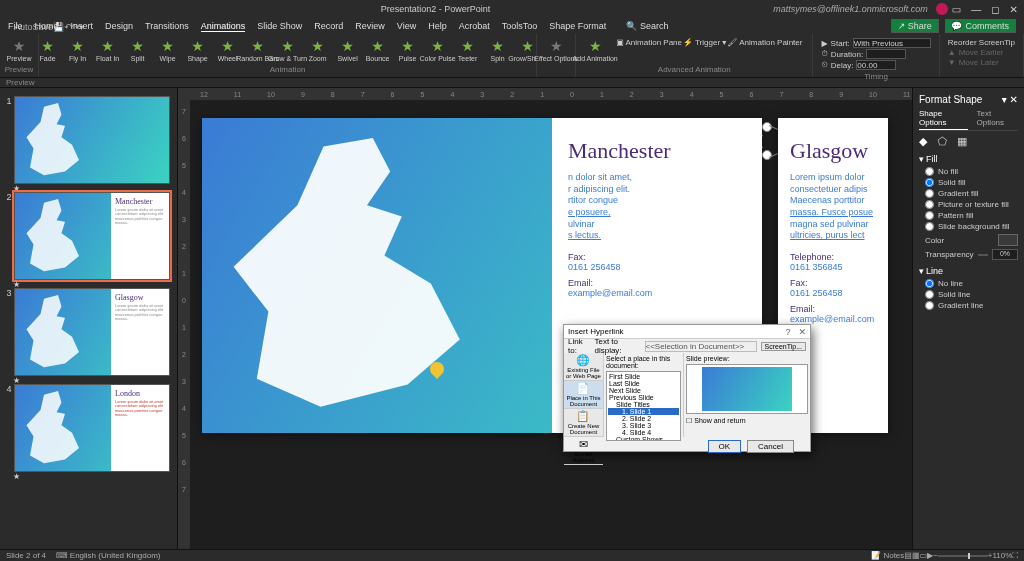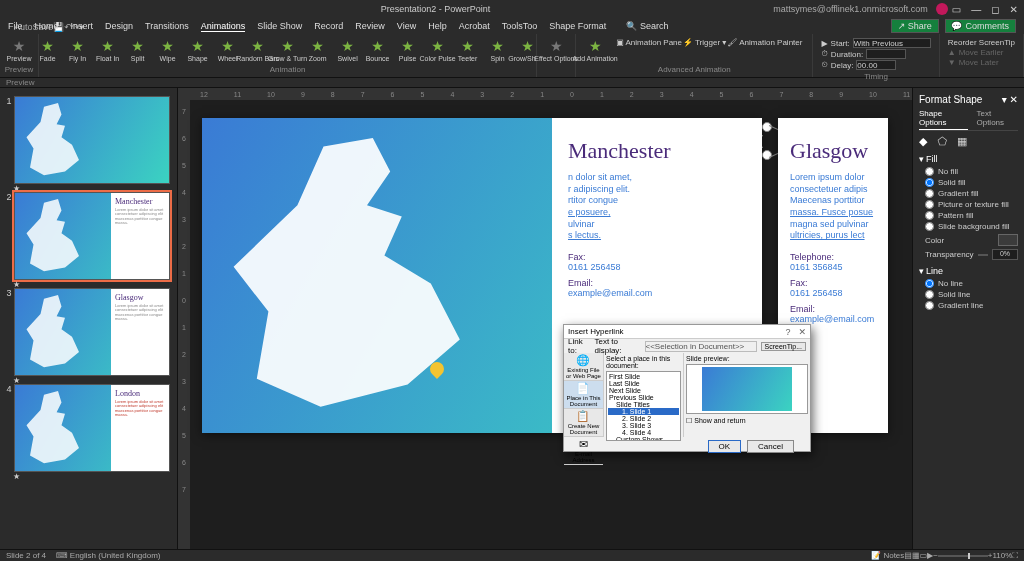--- a/index.html
+++ b/index.html
@@ -3,21 +3,21 @@
 <meta charset="utf-8">
 <style>
 * { box-sizing: border-box; margin: 0; padding: 0; font-family: "Segoe UI", Arial, sans-serif; }
 body { background: #1e1e1e; color: #ccc; font-size: 10px; overflow: hidden; width: 1024px; height: 561px; position: relative; }
 
 
 .title-bar { height: 18px; background: #2b2b2b; display: flex; align-items: center; font-size: 9px; }
 .title-bar .qat { display: flex; gap: 0; padding: 0 14px; align-items: center; margin-top: 36px; }
 .title-bar .qat span { color: #aaa; font-size: 9px; }
 .title-bar .title { flex: 1; text-align: center; color: #ccc; }
-.title-bar .user { color: #aaa; margin-right: 8px; font-size: 9px; }
+.title-bar .user { color: #aaa; margin-right: 8px; font-size: 9px; font-style: italic; }
 .title-bar .avatar { width: 12px; height: 12px; border-radius: 50%; background: #c2185b; margin-right: 4px; display:inline-block; }
 .title-bar .win-btns { display: flex; gap: 10px; padding-right: 6px; }
 .title-bar .win-btns span { color: #ccc; font-size: 10px; }
 
 
 .menu-bar { height: 16px; display: flex; align-items: center; gap: 12px; padding-left: 8px; background: #2b2b2b; font-size: 9px; }
 .menu-bar span { color: #ddd; }
 .menu-bar .active { color: #fff; border-bottom: 1px solid #fff; }
 .menu-bar .search { margin-left: 8px; color: #888; }
 

